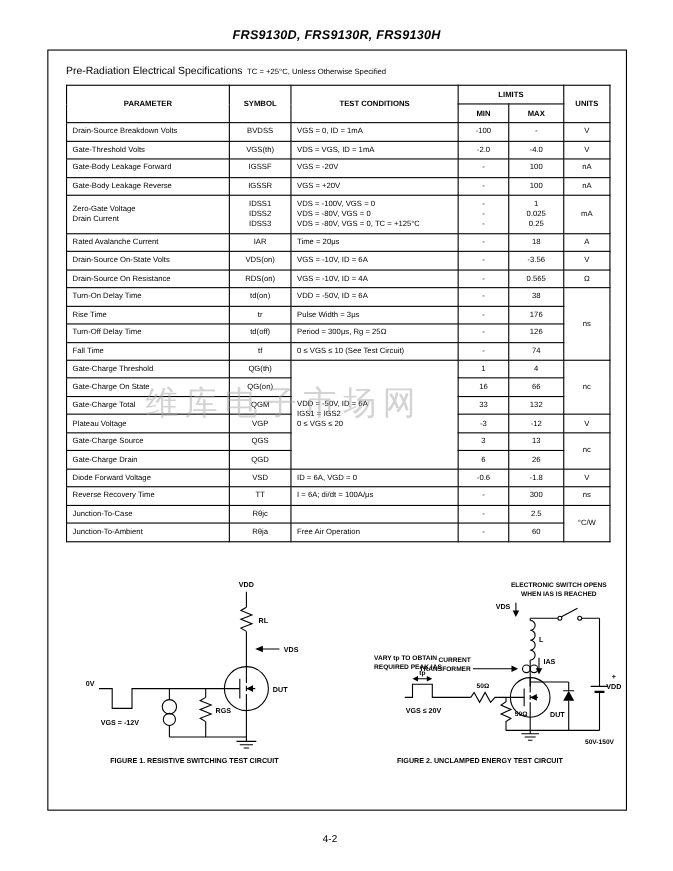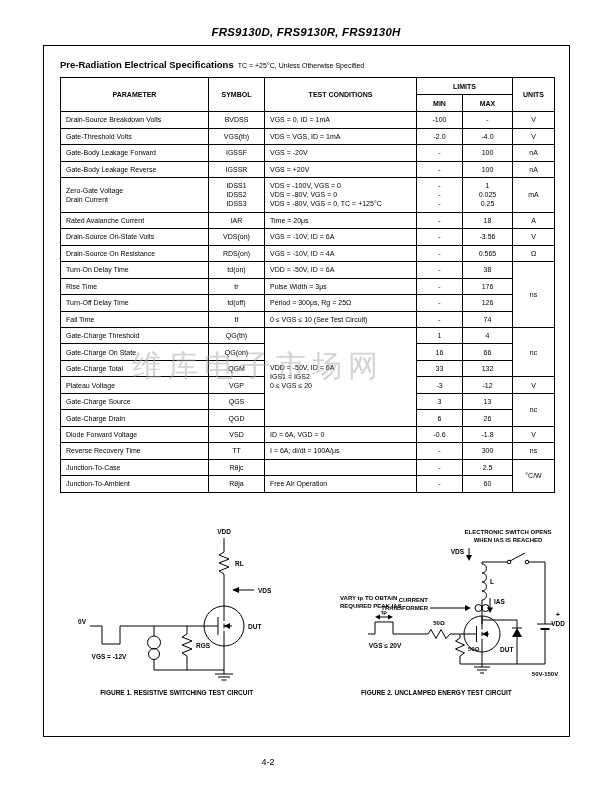--- a/index.html
+++ b/index.html
@@ -11,21 +11,21 @@
   .doc-title{
     position:absolute;top:26px;left:0;width:612px;
     text-align:center;font-size:11.5px;font-weight:bold;font-style:italic;
     letter-spacing:.2px;
   }
   .content-box{
     position:absolute;left:43px;top:45px;width:525px;height:690px;
     border:1.5px solid #000;background:#fff;
   }
   .section-head{margin:13px 0 0 16px;font-size:9.5px;}
-  .section-title{font-weight:bold;font-size:9.5px;}
+  .section-title{font-weight:normal;font-size:9.5px;}
   .section-subtitle{font-size:7px;margin-left:4px;}
   table.spec{
     border-collapse:collapse;table-layout:fixed;width:494px;margin:7px 0 0 16px;
   }
   table.spec th, table.spec td{
     border:1px solid #000;font-size:7px;line-height:1.3;vertical-align:middle;
   }
   table.spec th{font-weight:bold;text-align:center;padding:3.5px 2px;}
   table.spec td{text-align:center;padding:3.2px 3px;}
   table.spec td.L{text-align:left;padding-left:5px;}
@@ -35,21 +35,21 @@
     pointer-events:none;white-space:nowrap;text-align:right;
   }
   .figures{
     position:absolute;left:8px;top:478px;width:509px;
     display:flex;justify-content:space-between;
   }
   .figure{width:49%;text-align:center;}
   .figure svg{display:block;margin:0 auto;}
   .figure-caption{font-size:6.5px;font-weight:bold;margin-top:3px;white-space:nowrap;}
   .page-number{
-    position:absolute;top:757px;left:0;width:536px;text-align:center;font-size:9px;
+    position:absolute;top:757px;left:0;width:536px;text-align:center;font-size:9px;padding-left:32px;
   }
   .lbl{font-family:"Liberation Sans",sans-serif;font-weight:bold;font-size:6.5px;fill:#000;}
   .lbl-sm{font-family:"Liberation Sans",sans-serif;font-weight:bold;font-size:6px;fill:#000;}
   .wire{stroke:#000;stroke-width:1;fill:none;}
 </style>
 </head>
 <body>
 
 <div class="doc-title">FRS9130D, FRS9130R, FRS9130H</div>
 

